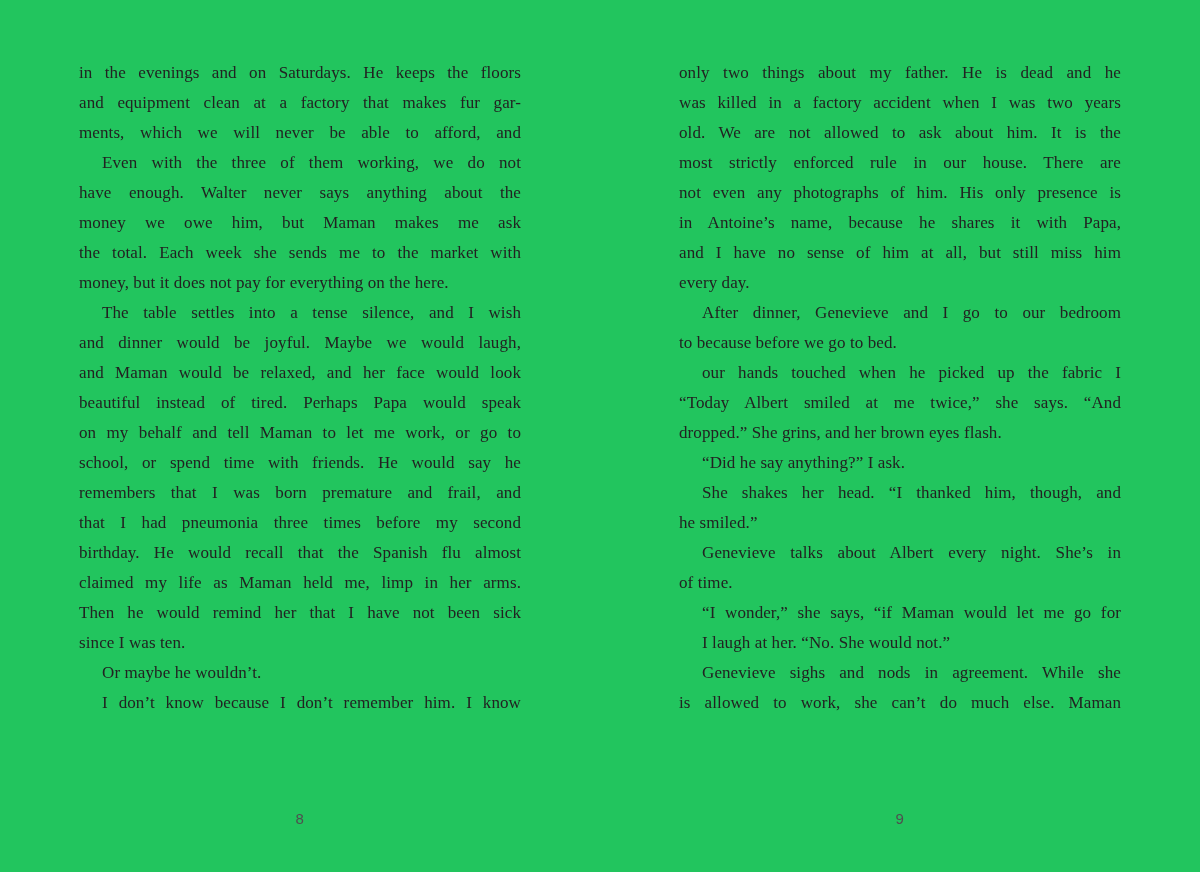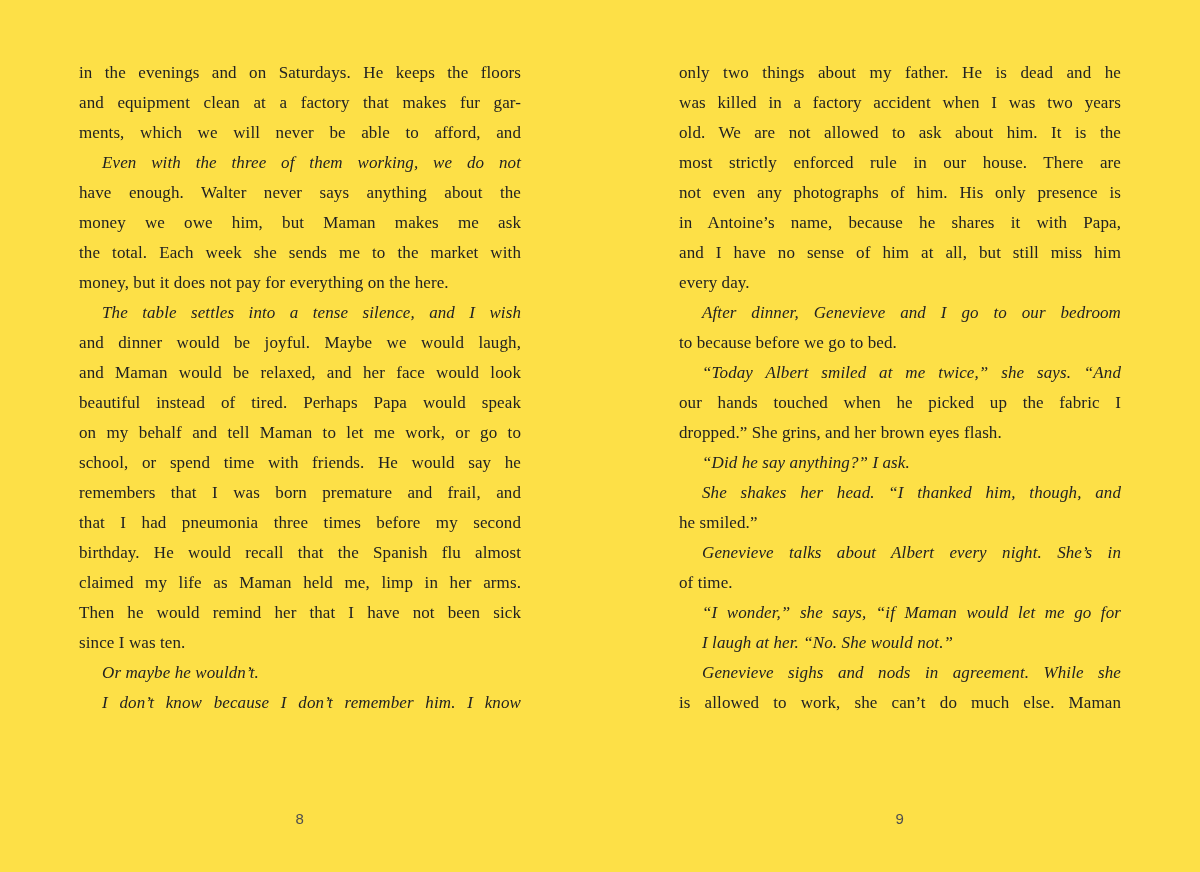--- a/index.html
+++ b/index.html
@@ -10,21 +10,21 @@
   body {
     width: 1200px;
     height: 872px;
     position: relative;
     overflow: hidden;
     font-family: "Liberation Serif", "DejaVu Serif", serif;
   }
   .spread {
     position: absolute;
     inset: 0;
-    background: #fde047;
+    background: #22c55e;
   }
   .page {
     position: absolute;
     top: 58px;
     width: 442px;
     color: #222222;
   }
   .page-left  { left: 79px; }
   .page-right { left: 679px; }
   .text-block {
@@ -36,21 +36,20 @@
     line-height: 30px;
     text-align: justify;
     text-align-last: justify;
     letter-spacing: 0.1px;
   }
   .line.last {
     text-align-last: left;
   }
   .para.indent .line:first-child {
     text-indent: 23px;
-    font-style: italic;
   }
   .folio {
     position: absolute;
     top: 752px;
     left: 0;
     width: 100%;
     text-align: center;
     font-family: "Liberation Sans", "DejaVu Sans", sans-serif;
     font-size: 15px;
     color: #4f4f4f;
@@ -110,22 +109,22 @@
           <div class="line">not even any photographs of him. His only presence is</div>
           <div class="line">in Antoine’s name, because he shares it with Papa,</div>
           <div class="line">and I have no sense of him at all, but still miss him</div>
           <div class="line last">every day.</div>
         </div>
         <div class="para indent">
           <div class="line">After dinner, Genevieve and I go to our bedroom</div>
           <div class="line last">to because before we go to bed.</div>
         </div>
         <div class="para indent">
+          <div class="line">our hands touched when he picked up the fabric I</div>
           <div class="line">“Today Albert smiled at me twice,” she says. “And</div>
-          <div class="line">our hands touched when he picked up the fabric I</div>
           <div class="line last">dropped.” She grins, and her brown eyes flash.</div>
         </div>
         <div class="para indent">
           <div class="line last">“Did he say anything?” I ask.</div>
         </div>
         <div class="para indent">
           <div class="line">She shakes her head. “I thanked him, though, and</div>
           <div class="line last">he smiled.”</div>
         </div>
         <div class="para indent">

